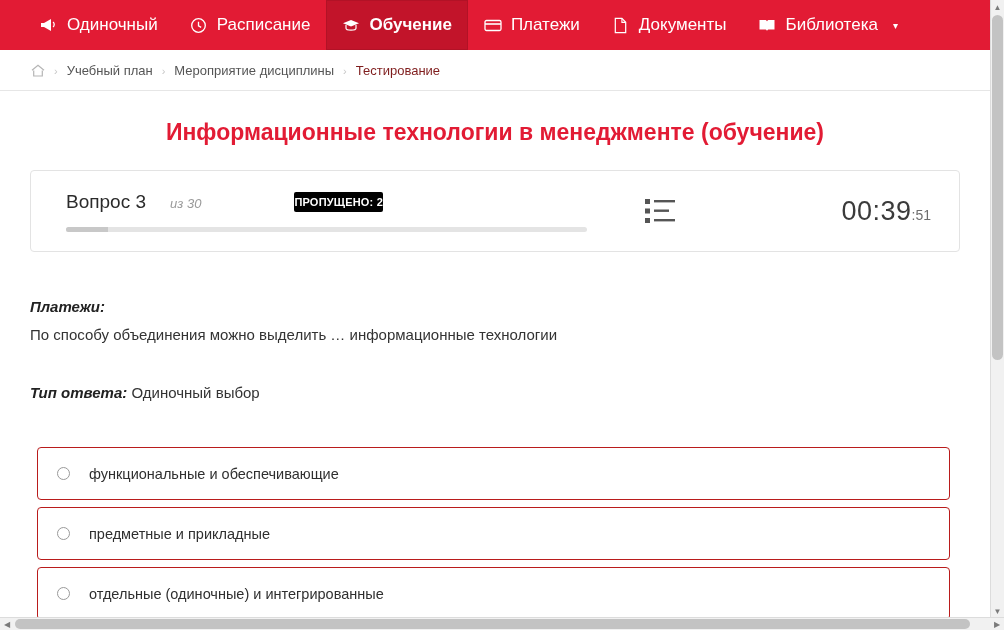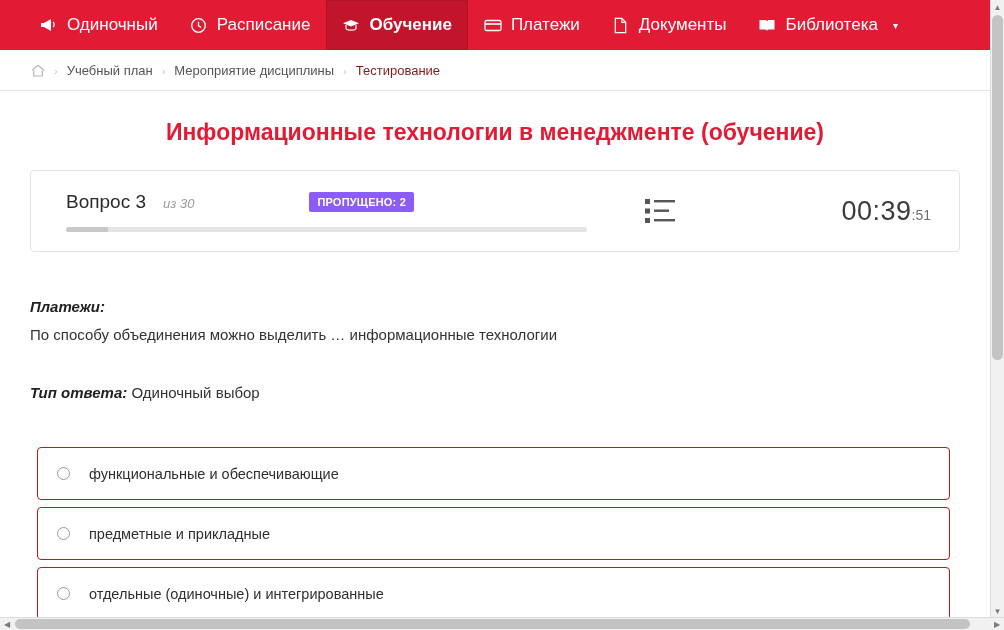--- a/index.html
+++ b/index.html
@@ -110,38 +110,38 @@
     align-items: center;
     background: #fff;
   }
   .qcard-left {
     flex: 0 0 560px;
     padding-left: 35px;
   }
   .q-line {
     display: flex;
     align-items: baseline;
-    gap: 17px;
+    gap: 24px;
   }
   .q-num {
     font-size: 19px;
     color: #2b2b2b;
   }
   .q-of {
     font-size: 13px;
     color: #9a9a9a;
     font-style: italic;
   }
   .q-badge {
-    margin-left: 98px;
-    background: #8b5cf6;
+    margin-left: 69px;
+    background: #000000;
     color: #fff;
     font-size: 11px;
     font-weight: bold;
-    padding: 4px 8px;
+    padding: 4px 0;
     border-radius: 2px;
     letter-spacing: 0.2px;
     white-space: nowrap;
     position: relative;
     top: -2px;
   }
   .q-progress {
     margin-top: 13px;
     width: 521px;
     height: 5px;

